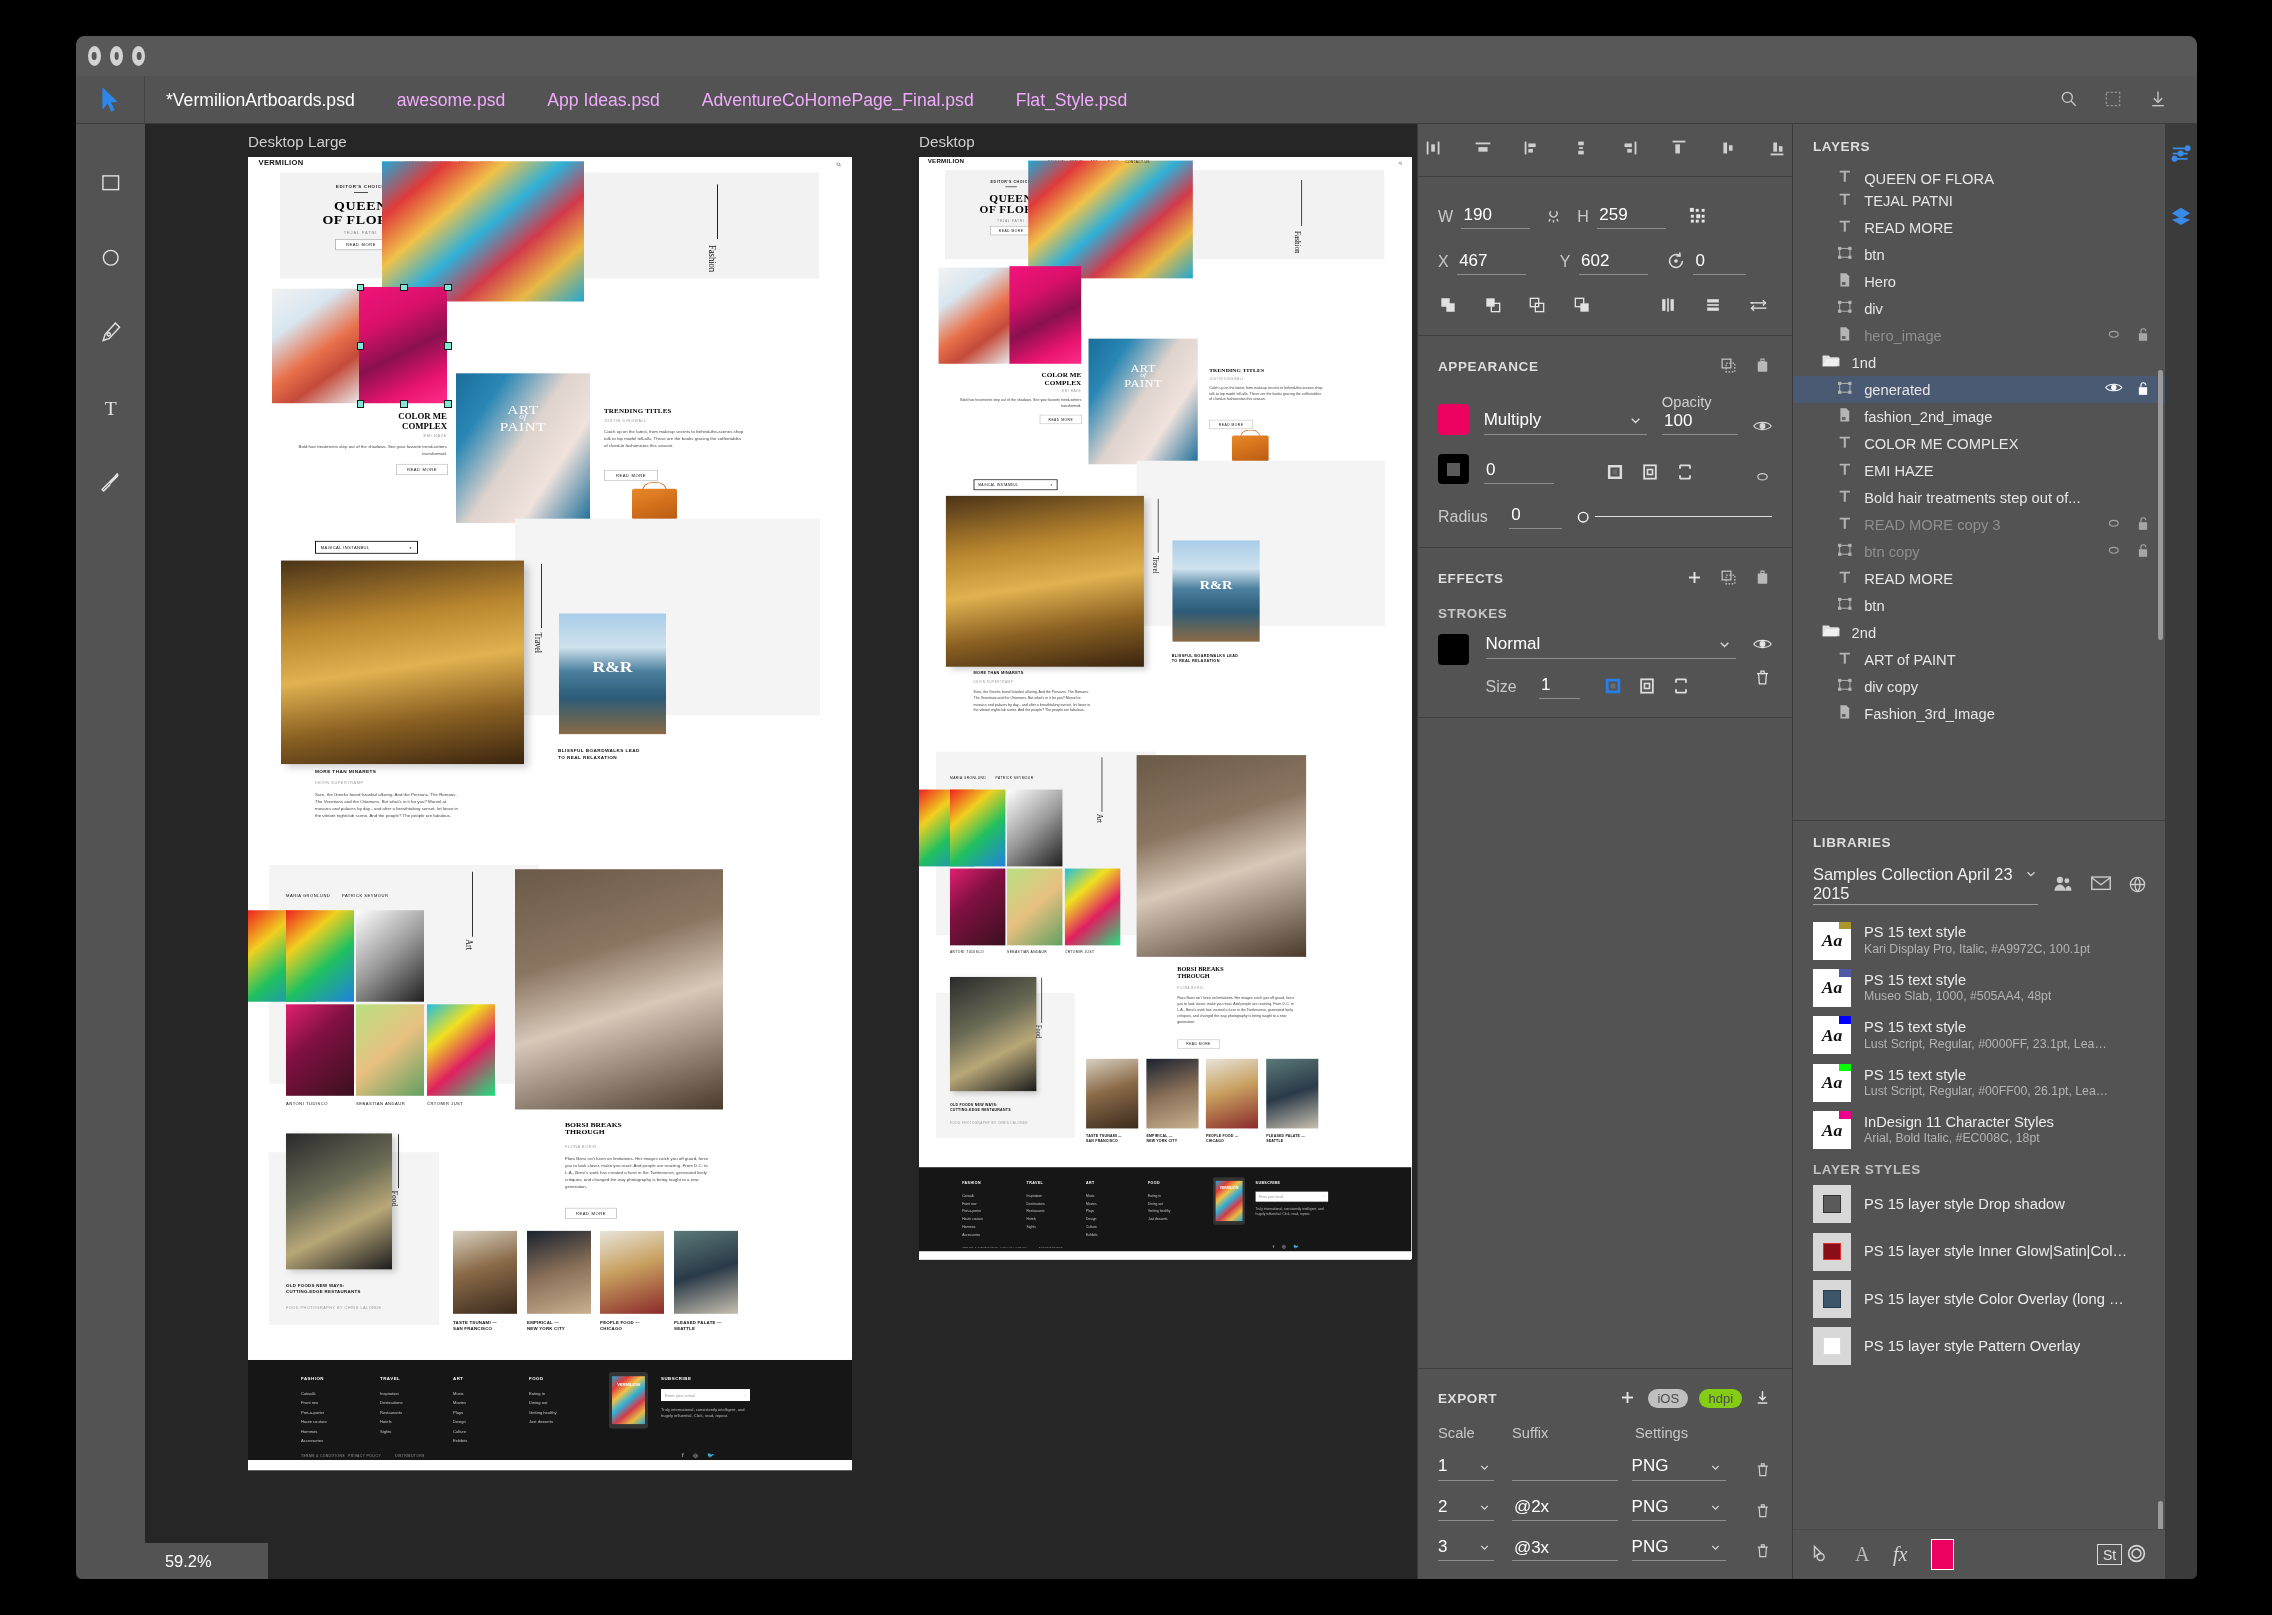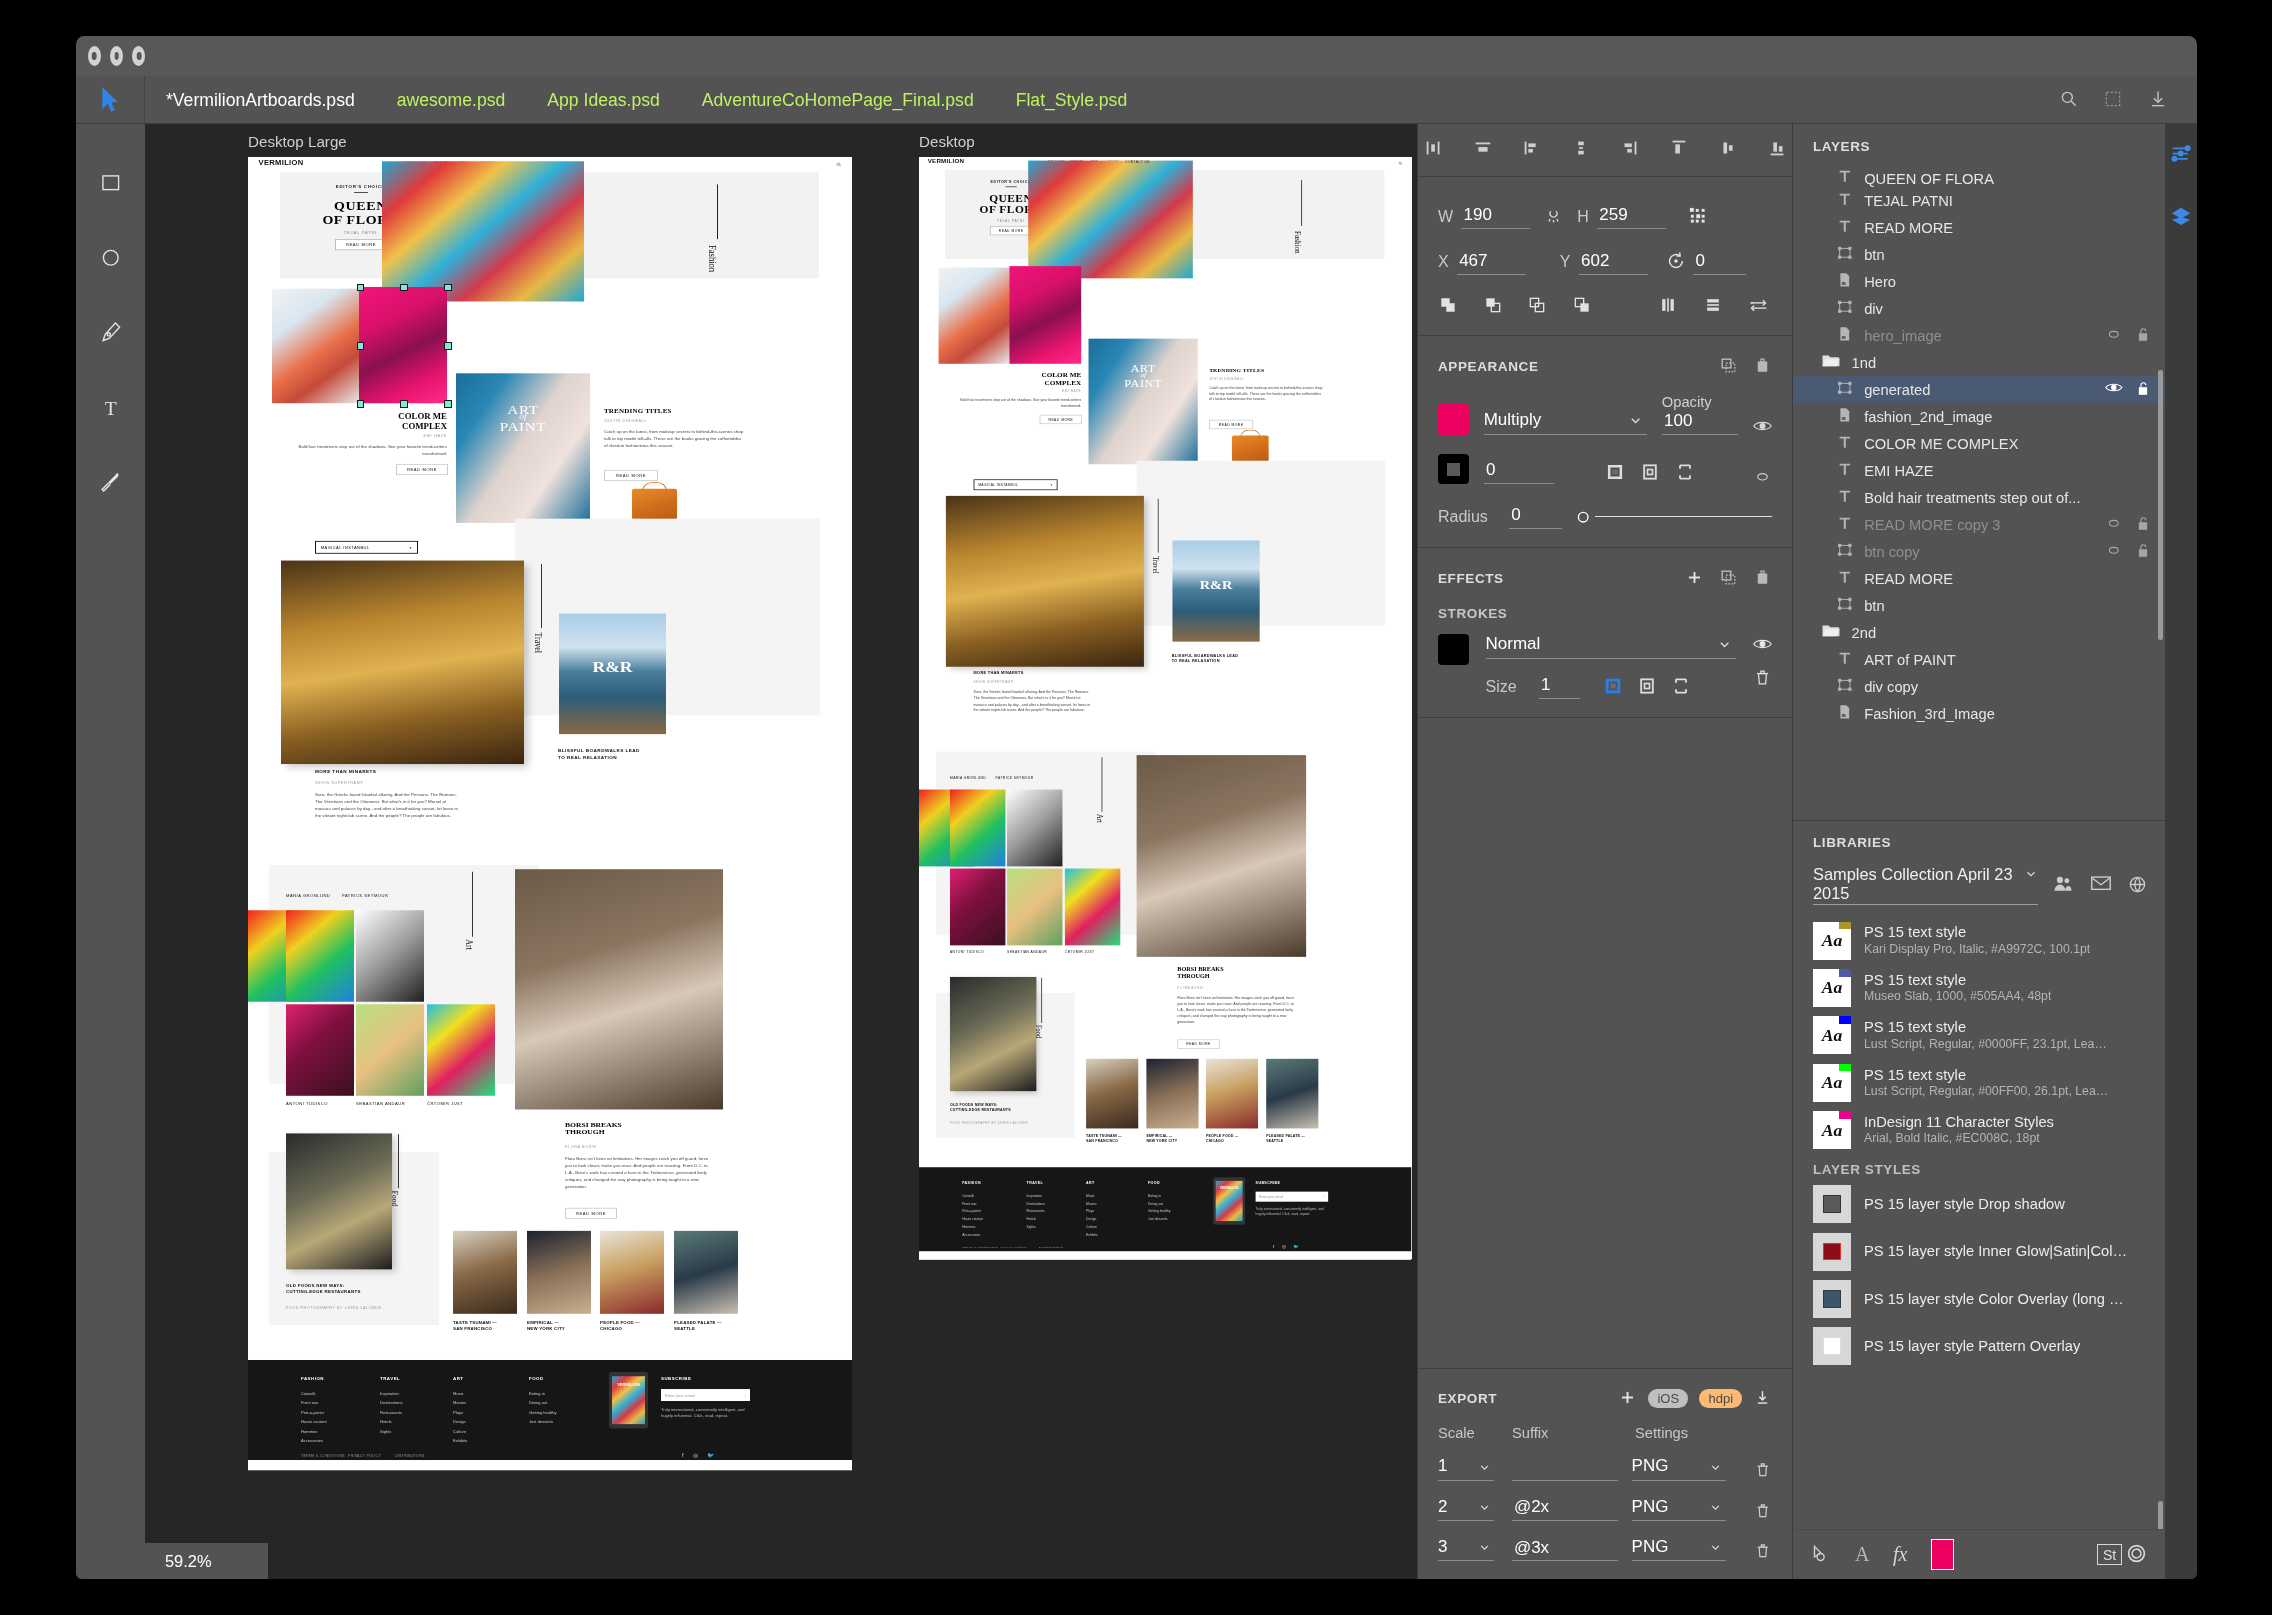--- a/index.html
+++ b/index.html
@@ -35,21 +35,21 @@
   }
   
   .optbar {
     height:48px; background:#535353; display:flex; align-items:center;
     border-bottom:1.2px solid #3b3b3b;
     position:relative;
   }
   .opt-arrow { width:69px; display:flex; align-items:center; justify-content:center;
     border-right:1.2px solid #454545; height:100%; }
   .tabs { display:flex; align-items:center; height:100%; }
-  .tab { padding:0 21px; font-size:17.6px; color:#bef264; line-height:48px; cursor:default; }
+  .tab { padding:0 21px; font-size:17.6px; color:#f0abfc; line-height:48px; cursor:default; }
   .tab.active { color:#ffffff; }
   .opt-right { margin-left:auto; display:flex; align-items:center; gap:24.6px; padding-right:29px; }
   .opt-ico { opacity:.85; }
   
   .work { position:absolute; left:0; top:88px; right:0; bottom:0; display:flex; }
   .toolbar {
     width:69px; background:#535353; display:flex; flex-direction:column;
     align-items:center; padding-top:41px; gap:40px;
   }
   .tool { width:35px; height:35px; display:flex; align-items:center; justify-content:center; }
@@ -479,21 +479,21 @@
 
       <div class="sec" style="border-bottom:none; padding-top:19px">
         <div style="display:flex; align-items:center">
           <span class="panel-hdr">EXPORT</span>
           <span style="margin-left:auto; display:flex; gap:10.6px; align-items:center">
             <span><svg width="19" height="19" viewBox="0 0 24 24" stroke="#e4e4e4" stroke-width="2.4">
                   <line x1="12" y1="5" x2="12" y2="19"></line>
                   <line x1="5" y1="12" x2="19" y2="12"></line>
                 </svg></span>
             <span style="background:#bfbfbf; color:#4a4a4a; border-radius:9.4px; font-size:13px; padding:2.3px 9.4px">iOS</span>
-            <span style="background:#fdba74; color:#4a4a4a; border-radius:9.4px; font-size:13px; padding:2.3px 9.4px">hdpi</span>
+            <span style="background:#84cc16; color:#4a4a4a; border-radius:9.4px; font-size:13px; padding:2.3px 9.4px">hdpi</span>
             <span><svg width="19" height="19" viewBox="0 0 24 24" fill="none" stroke="#e4e4e4" stroke-width="1.8">
                   <line x1="12" y1="4" x2="12" y2="15"></line>
                   <polyline points="8,11 12,15 16,11"></polyline>
                   <line x1="6" y1="19" x2="18" y2="19"></line>
                 </svg></span>
           </span>
         </div>
         <div style="display:flex; margin-top:16.4px; font-size:14.7px; color:#c8c8c8">
           <span style="width:74px">Scale</span>
           <span style="width:123px">Suffix</span>

